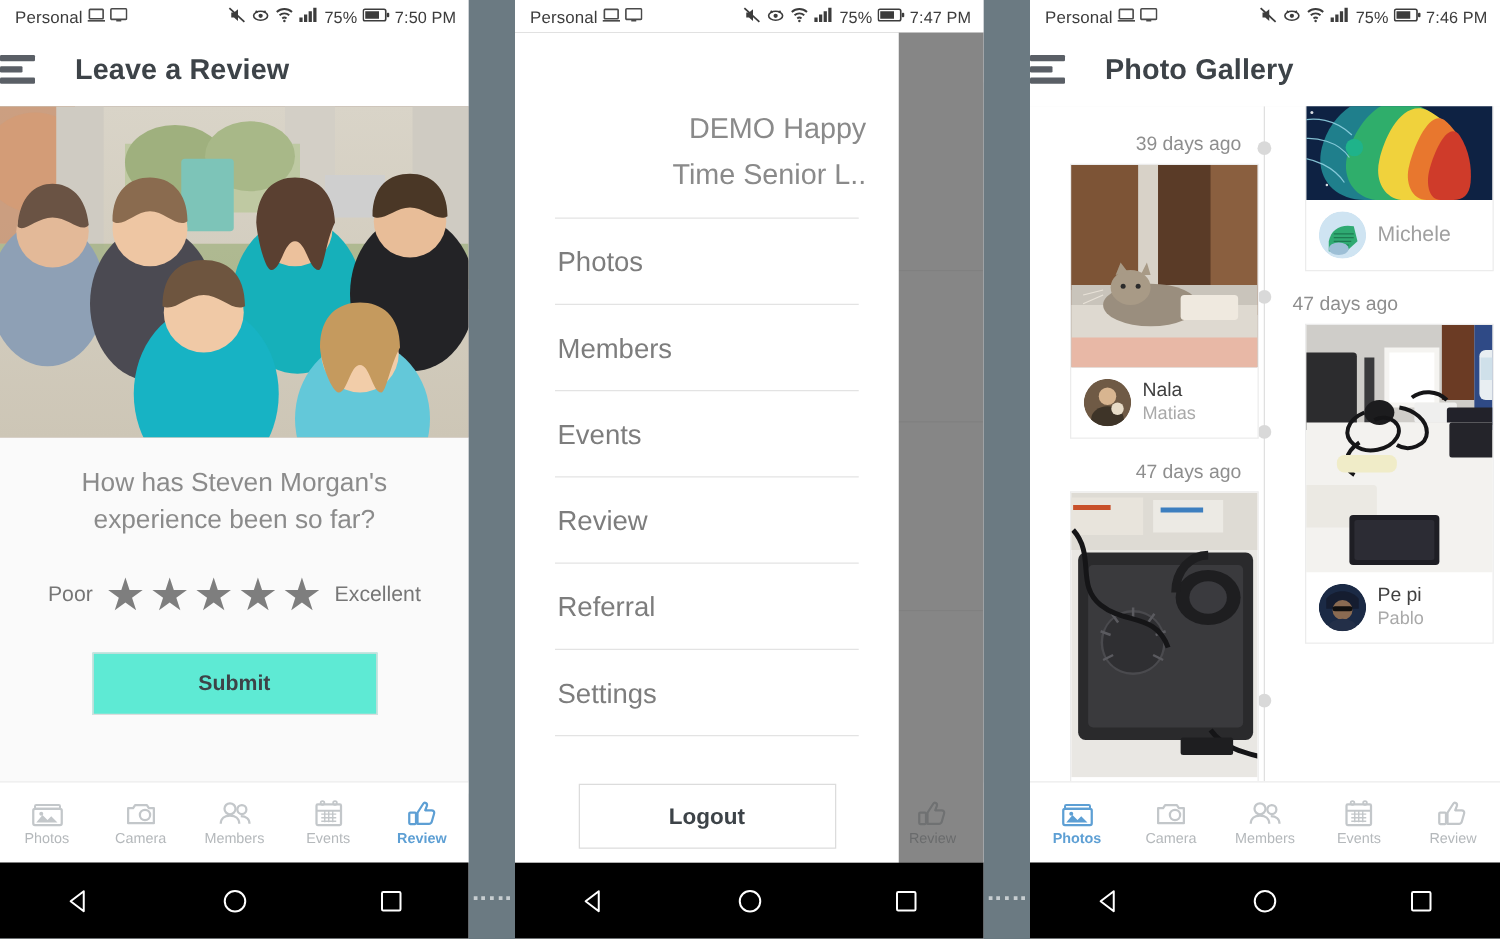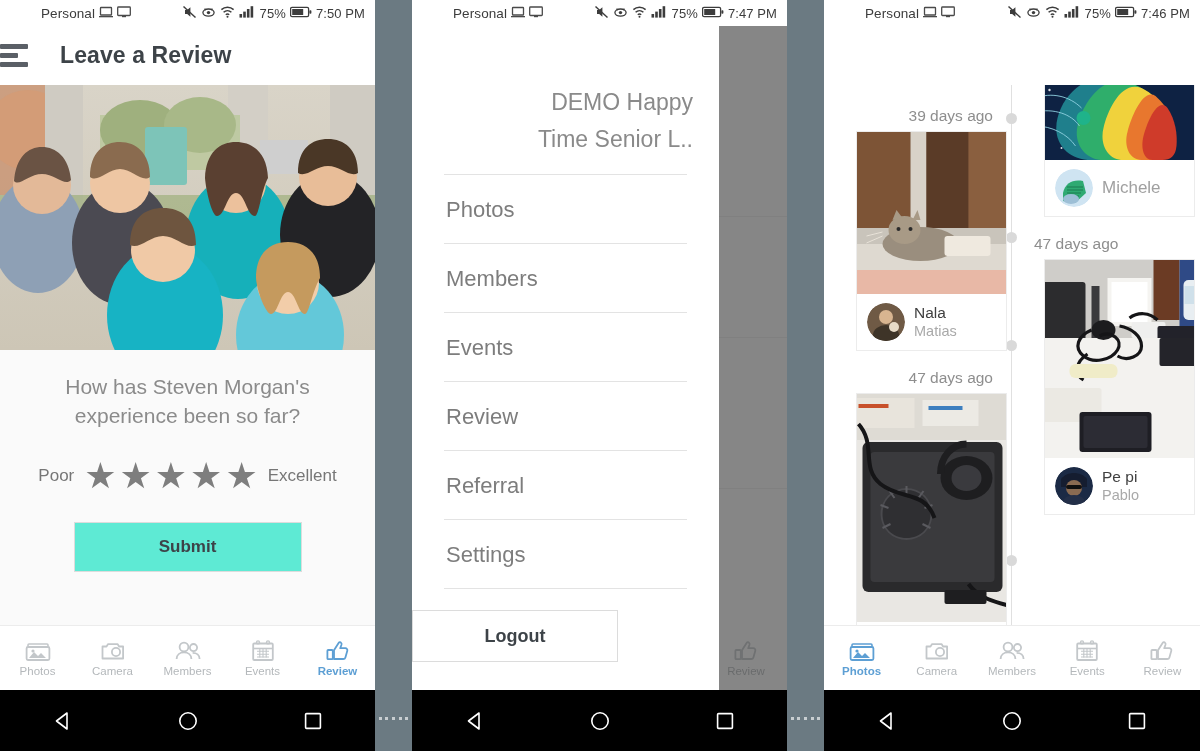--- a/index.html
+++ b/index.html
@@ -19,21 +19,21 @@
 
   .gap{position:absolute;top:0;height:751px;background:#6b7a82;}
   #gap1{left:375px;width:37px;}
   #gap2{left:787px;width:37px;}
   .gapdots{position:absolute;left:0;width:100%;top:714px;height:8px;display:flex;justify-content:space-evenly;align-items:center;}
   .gapdots i{display:block;width:3px;height:3px;background:#c8ced1;}
 
   
   .statusbar{height:26px;background:#fff;display:flex;align-items:center;
     padding:0 10px 0 12px;font-size:13.5px;color:#3c3c3c;letter-spacing:.1px;}
-  .sb-left{display:flex;align-items:center;gap:4px;margin-left:29px;}
+  .sb-left{display:flex;align-items:center;gap:4px;}
   .sb-right{margin-left:auto;display:flex;align-items:center;gap:4px;font-size:13px;}
   .sb-ico{display:inline-block;vertical-align:middle;}
 
   
   .appbar{height:59px;background:#fff;display:flex;align-items:center;
     box-shadow:0 1px 0 rgba(0,0,0,.05);}
   .hamb{width:32px;height:24px;display:flex;flex-direction:column;justify-content:center;gap:4px;cursor:pointer;}
   .hamb span{display:block;height:5px;background:#5a5f66;border-radius:1px;}
   .hamb span:nth-child(1){width:28px;}
   .hamb span:nth-child(2){width:18px;}
@@ -76,21 +76,21 @@
   .bg-t1{position:absolute;left:88px;top:32px;font-size:17px;color:#2d2d2d;white-space:nowrap;}
   .bg-t2{position:absolute;left:88px;top:58px;font-size:15px;color:#9b9b9b;white-space:nowrap;}
   .scrim{position:absolute;left:0;top:26px;width:100%;height:664px;background:rgba(60,60,60,.62);}
   .drawer{position:absolute;left:0;top:26px;width:307px;height:664px;background:#fff;z-index:5;
     display:flex;flex-direction:column;}
   .drawer-title{padding:58px 26px 0 26px;text-align:right;font-size:23px;line-height:37px;color:#8a8a8a;}
   .drawer-sep{height:1px;background:#e3e3e3;margin:16px 32px 0 32px;}
   .dmenu{margin-top:0;}
   .dmenu-item{padding:22px 0 20px 34px;font-size:22px;color:#7d7d7d;cursor:pointer;}
   .dmenu-line{height:1px;background:#e3e3e3;margin:0 32px;}
-  .logoutwrap{margin-top:auto;display:flex;justify-content:flex-start;padding-bottom:28px;}
+  .logoutwrap{margin-top:auto;display:flex;justify-content:center;padding-bottom:11px;}
   .logoutbtn{width:206px;height:52px;border:1px solid #dcdcdc;background:#fff;
     font-size:18px;font-weight:700;color:#3d4348;cursor:pointer;font-family:inherit;}
 
   
   .gallery{position:absolute;left:0;top:85px;width:100%;bottom:125px;overflow:hidden;background:#fff;}
   .timeline{position:absolute;left:187px;top:0;bottom:0;width:1px;background:#e0e0e0;}
   .gcol{position:absolute;top:0;width:175px;}
   .gcol.left{left:8px;}
   .gcol.right{left:196px;}
   .gdate{font-size:15.5px;color:#8e8e8e;margin:0 0 6px 0;white-space:nowrap;}
@@ -515,20 +515,28 @@
           <svg width="22" height="12" viewBox="0 0 22 12">
               <rect x="0.6" y="1.4" width="18" height="9.2" rx="1.4" fill="none" stroke="#3c3c3c" stroke-width="1.3"></rect>
               <rect x="2.2" y="3" width="11" height="6" fill="#3c3c3c"></rect>
               <rect x="19.4" y="4.2" width="2" height="3.6" rx="0.8" fill="#3c3c3c"></rect>
             </svg>
         </span>
         <span>7:46 PM</span>
       </span>
     </div>
 
+    <div class="appbar">
+      <div class="hamb">
+          <span></span>
+          <span></span>
+          <span></span>
+        </div>
+      <h1>Photo Gallery</h1>
+    </div>
 
     <div class="gallery">
       <div class="timeline"></div>
 
       <div class="tdot" style="top:28px;"></div>
       <div class="tdot" style="top:147px;"></div>
       <div class="tdot" style="top:255px;"></div>
       <div class="tdot" style="top:470px;"></div>
 
       <div class="gcol left" style="top:22px;">

